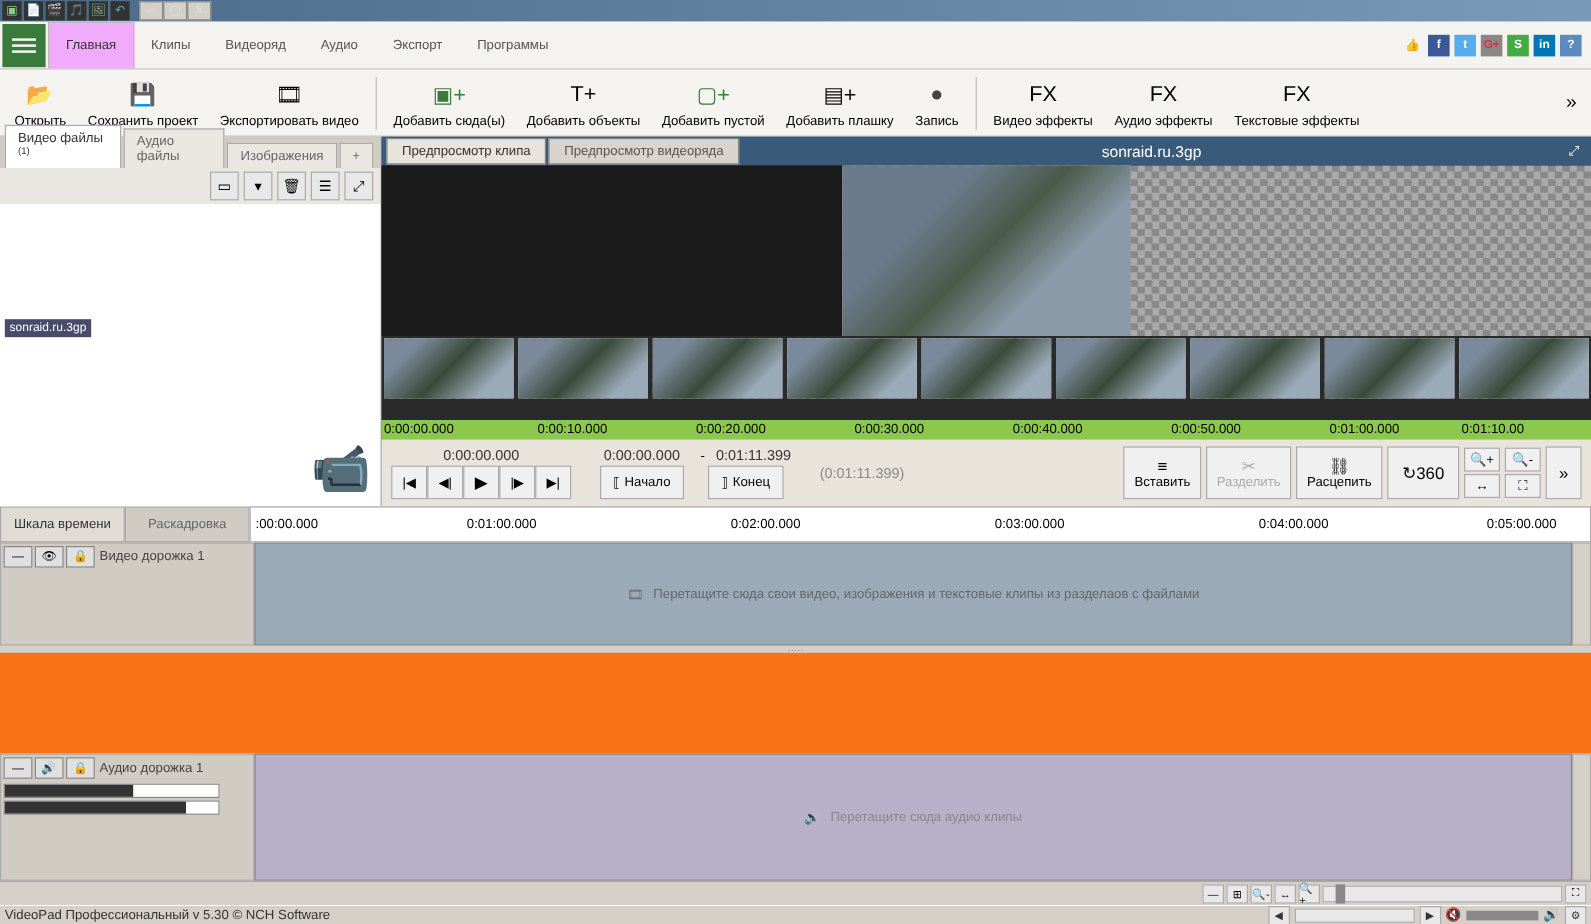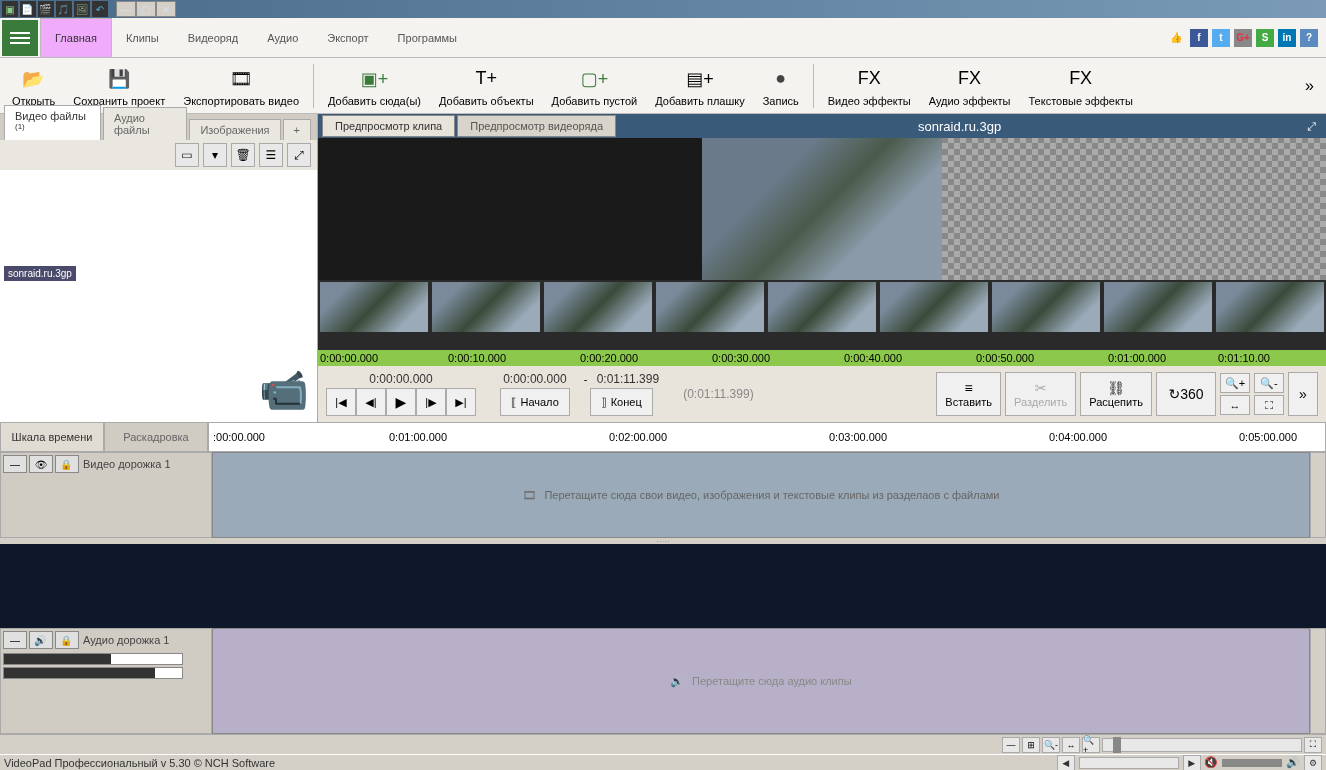--- a/index.html
+++ b/index.html
@@ -49,21 +49,21 @@
 .film-img { position: absolute; inset: 0; background: linear-gradient(135deg, #7a8a9a 20%, #3a4a3a 50%, #9aaab8 80%); }
 .film-timeline { height: 16px; background: #8cc84b; display: flex; align-items: center; font-size: 9px; color: #000; padding: 0 2px; }
 .playback-controls { height: 56px; background: #e8e4dc; display: flex; align-items: center; padding: 4px 8px; gap: 4px; }
 .time-display { display: flex; flex-direction: column; align-items: center; gap: 2px; }
 .time-text { font-size: 12px; color: #333; }
 .play-btns { display: flex; gap: 0; }
 .play-btn { width: 30px; height: 28px; border: 1px solid #aaa; background: #f0f0f0; display: flex; align-items: center; justify-content: center; cursor: pointer; font-size: 11px; }
 .pos-btn { height: 28px; border: 1px solid #aaa; background: #f0f0f0; padding: 0 10px; display: flex; align-items: center; gap: 4px; cursor: pointer; }
 .action-btn { display: flex; flex-direction: column; align-items: center; justify-content: center; border: 1px solid #aaa; background: #f0f0f0; padding: 2px 8px; cursor: pointer; height: 44px; min-width: 60px; }
 .action-btn.disabled { color: #aaa; }
-.timeline-section { height: 206px; background: #0f172a; display: flex; flex-direction: column; }
+.timeline-section { height: 206px; background: #f97316; display: flex; flex-direction: column; }
 .timeline-tabs { height: 30px; display: flex; }
 .timeline-tab { width: 104px; display: flex; align-items: center; justify-content: center; background: #d0ccc4; border: 1px solid #aaa; cursor: pointer; color: #666; }
 .timeline-tab.active { background: #e0dcd4; color: #333; }
 .timeline-ruler { flex: 1; height: 30px; background: #fff; display: flex; align-items: center; position: relative; font-size: 10px; border: 1px solid #aaa; }
 .video-track { height: 86px; display: flex; }
 .track-header { width: 212px; background: #d0ccc4; border: 1px solid #aaa; padding: 2px; }
 .track-btns { display: flex; gap: 2px; }
 .track-btn { width: 24px; height: 18px; border: 1px solid #888; background: #e0e0e0; display: flex; align-items: center; justify-content: center; font-size: 10px; cursor: pointer; }
 .track-label { padding: 2px 4px; color: #444; }
 .track-content { flex: 1; background: #9aaab8; display: flex; align-items: center; justify-content: center; color: #666; border: 1px solid #888; }

